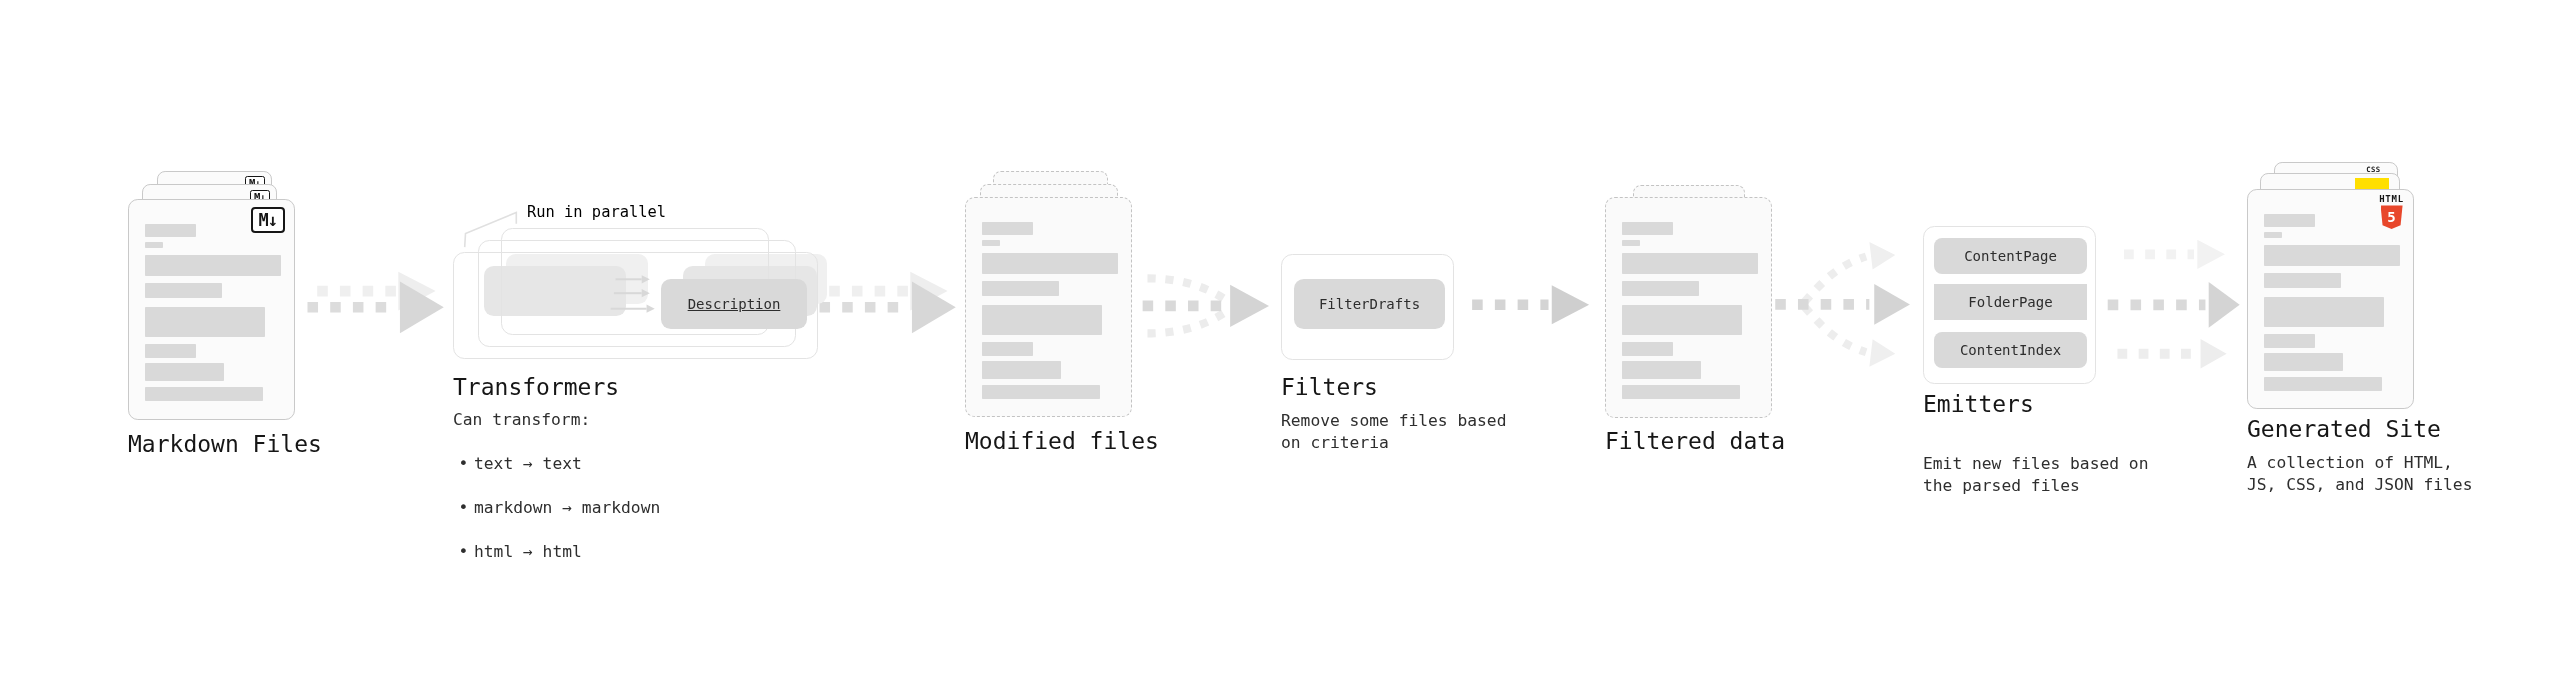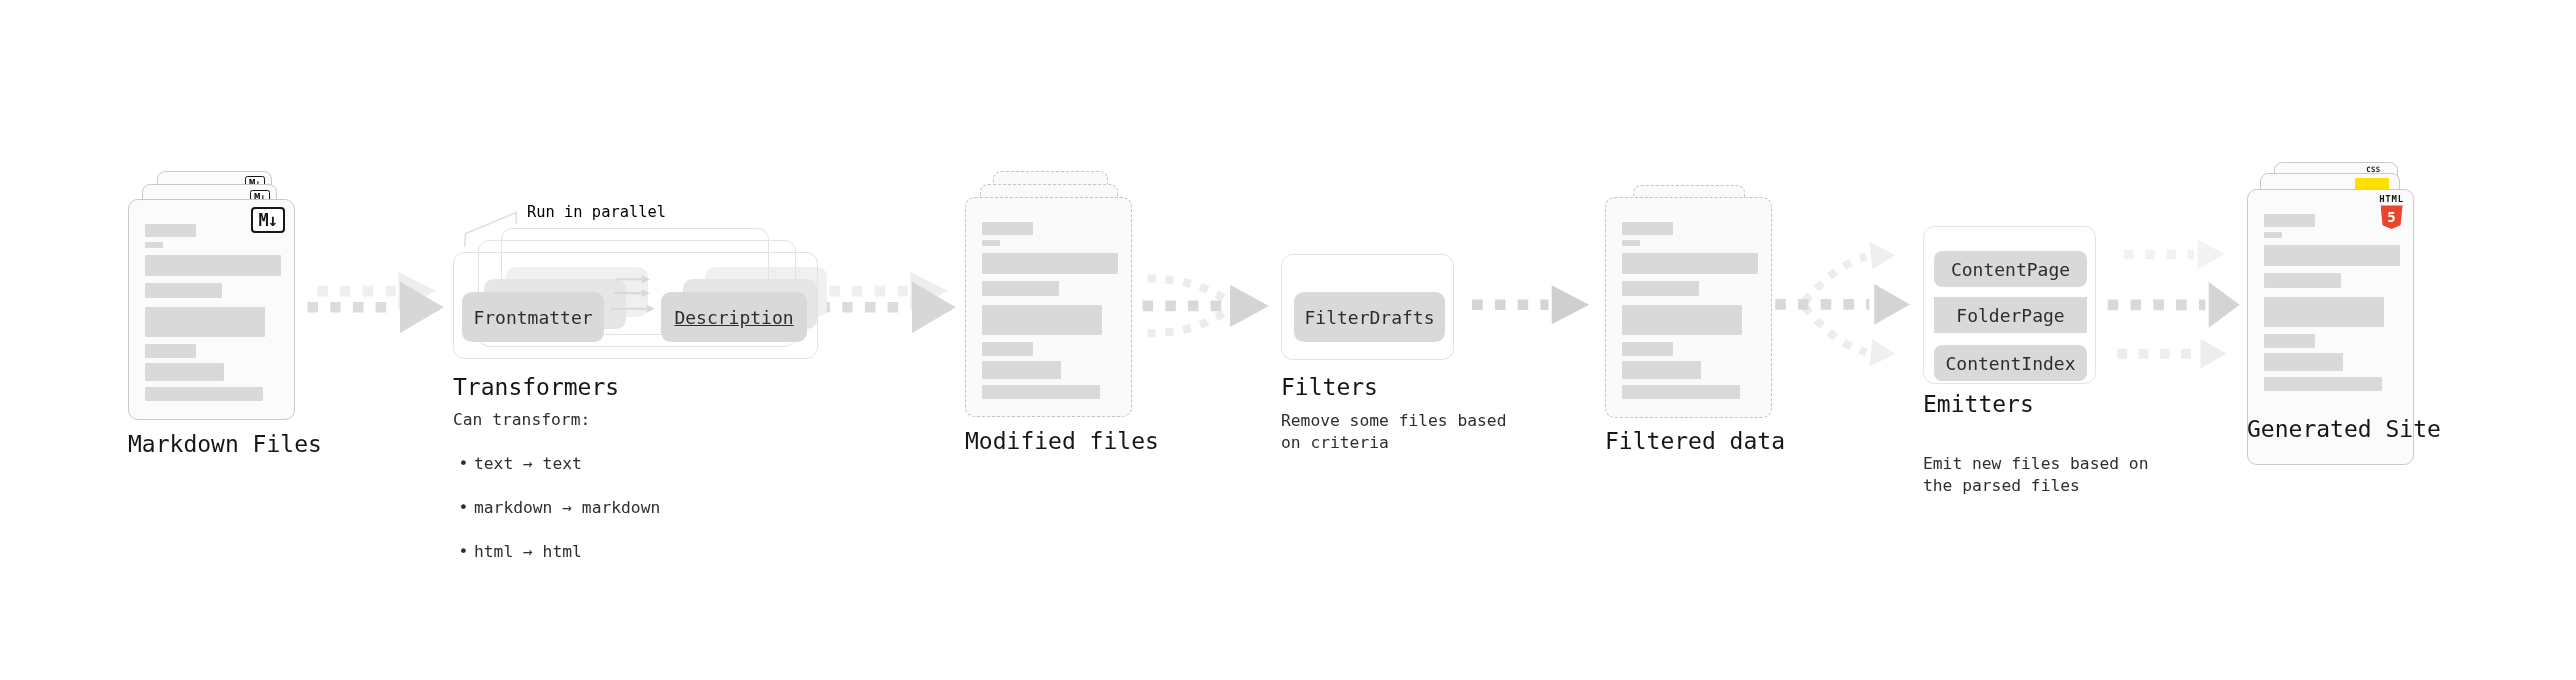--- a/index.html
+++ b/index.html
@@ -24,22 +24,22 @@
   .html5-shield{width:22px;height:23.6px;background:#e8472b;color:#ffffff;font-weight:bold;font-size:14px;
     display:flex;align-items:center;justify-content:center;
     clip-path:polygon(0 0,100% 0,91% 84%,50% 100%,9% 84%);}
   .css-badge{position:absolute;display:flex;flex-direction:column;align-items:center;}
   .css-text{font-weight:bold;font-size:7.3px;color:#161616;line-height:1;letter-spacing:0.4px;}
   .css-bar{width:24.4px;height:3.3px;background:#2e6ee8;margin-top:0.8px;}
   .js-badge{position:absolute;background:#ffdf00;}
   
   .obox{position:absolute;background:transparent;border:1.6px solid #e3e3e3;border-radius:11.4px;box-sizing:border-box;z-index:2;}
   .obox.filled{background:#ffffff;}
-  .pill{position:absolute;background:#d9d9d9;border-radius:9.8px;color:#2d2d2d;font-size:18px;
-    display:flex;align-items:center;justify-content:center;z-index:3;margin-top:13px;}
+  .pill{position:absolute;background:#d9d9d9;border-radius:9.8px;color:#2d2d2d;font-size:14px;
+    display:flex;align-items:center;justify-content:center;z-index:3;}
   .pill.ghost1{background:#e6e6e6;z-index:1;color:transparent;}
   .pill.ghost2{background:#f0f0f0;z-index:1;color:transparent;}
   
   .heading{position:absolute;font-size:23px;font-weight:500;color:#161616;line-height:1.1;white-space:nowrap;}
   .subtext{position:absolute;font-size:16.3px;color:#2e2e2e;line-height:22px;white-space:pre-line;}
   .note{position:absolute;font-size:15.4px;color:#000000;white-space:nowrap;}
   .bullet-row{display:flex;}
   .bullet-dot{width:21px;text-align:center;flex:0 0 21px;}
   .bullet-text{white-space:nowrap;}
 </style>
@@ -80,21 +80,20 @@
     <polyline points="14,56 15,39 78,13 78,27" fill="none" stroke="#e0e0e0" stroke-width="2"></polyline>
   </svg>
   <div class="note" style="left:527px;top:203px;">Run in parallel</div>
 
   <div class="obox" style="left:501px;top:228px;width:268px;height:107px;"></div>
   <div class="obox" style="left:478px;top:240px;width:318px;height:107px;"></div>
   <div class="obox" style="left:453px;top:252px;width:365px;height:107px;"></div>
 
   <div class="pill ghost2" style="left:506px;top:254px;width:142px;height:50px;"></div>
   <div class="pill ghost1" style="left:484px;top:266px;width:142px;height:50px;"></div>
-  <div class="pill" style="left:462px;top:279px;width:142px;height:50px;">Frontmatter</div>
 
   <div class="pill ghost2" style="left:705px;top:254px;width:122px;height:50px;"></div>
   <div class="pill ghost1" style="left:683px;top:266px;width:134px;height:50px;"></div>
   <div class="pill" style="left:661px;top:279px;width:146px;height:50px;text-decoration:underline;">Description</div>
 
   <svg class="abs" style="left:609px;top:271px;z-index:3;" width="49" height="46" viewBox="0 0 60 56">
     <line x1="8" y1="10" x2="40" y2="10" stroke="#d8d8d8" stroke-width="2.5"></line>
       <polygon points="40,5 50,10 40,15" fill="#d8d8d8"></polygon>
     <line x1="6" y1="27" x2="40" y2="27" stroke="#d8d8d8" stroke-width="2.5"></line>
       <polygon points="40,22 50,27 40,32" fill="#d8d8d8"></polygon>
@@ -203,34 +202,36 @@
 
   <div class="card" style="left:2274px;top:162px;width:124px;height:187px;">
     <div class="css-badge" style="right:11.4px;top:3.3px;">
       <span class="css-text">CSS</span>
       <span class="css-bar"></span>
     </div>
   </div>
   <div class="card" style="left:2260px;top:173px;width:140px;height:195px;">
     <div class="js-badge" style="right:9.8px;top:4.1px;width:34px;height:14.6px;"></div>
   </div>
-  <div class="card front" style="left:2247px;top:189px;width:167px;height:276px;padding-left:8px;">
+  <div class="card front" style="left:2247px;top:189px;width:167px;height:220px;padding-left:8px;">
     <div class="html5-badge" style="right:9px;top:4.9px;">
       <span class="html5-label">HTML</span>
       <span class="html5-shield">
           <span>5</span>
         </span>
     </div>
     <div class="bars">
         <div class="bar" style="width: 51px; height: 13px; margin-top: 0px;"></div>
         <div class="bar" style="width: 18px; height: 5.7px; margin-top: 4.9px;"></div>
         <div class="bar" style="width: 136px; height: 21px; margin-top: 7.3px;"></div>
         <div class="bar" style="width: 77px; height: 15.4px; margin-top: 6.5px;"></div>
         <div class="bar" style="width: 120px; height: 30px; margin-top: 9px;"></div>
         <div class="bar" style="width: 51px; height: 14px; margin-top: 6.5px;"></div>
         <div class="bar" style="width: 79px; height: 18px; margin-top: 4.9px;"></div>
         <div class="bar" style="width: 118px; height: 14px; margin-top: 6.5px;"></div>
       </div>
   </div>
   <div class="heading" style="left:2247px;top:417px;">Generated Site</div>
+  <div class="subtext" style="left:2247px;top:452px;">A collection of HTML,
+JS, CSS, and JSON files</div>
 
 </div>
 
 
 </body></html>

